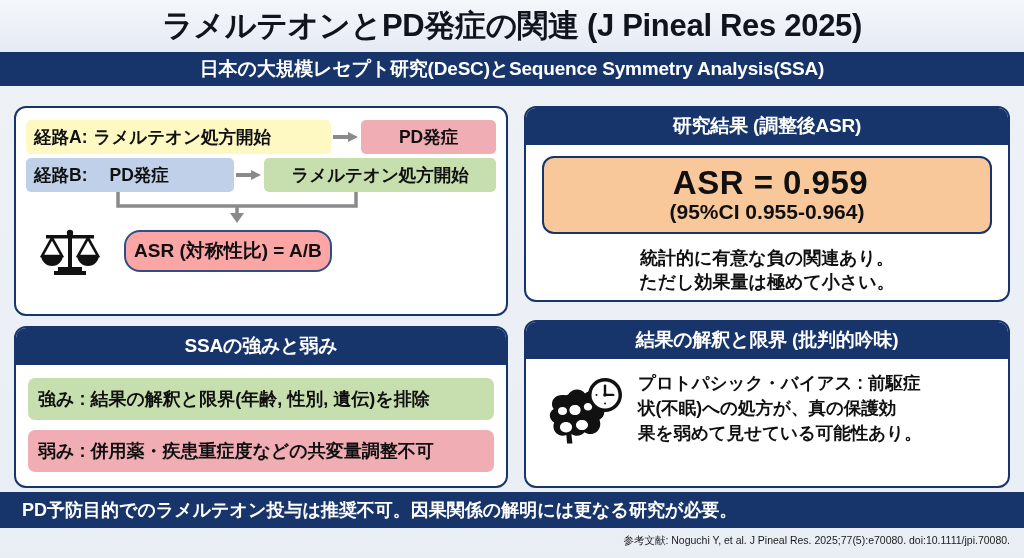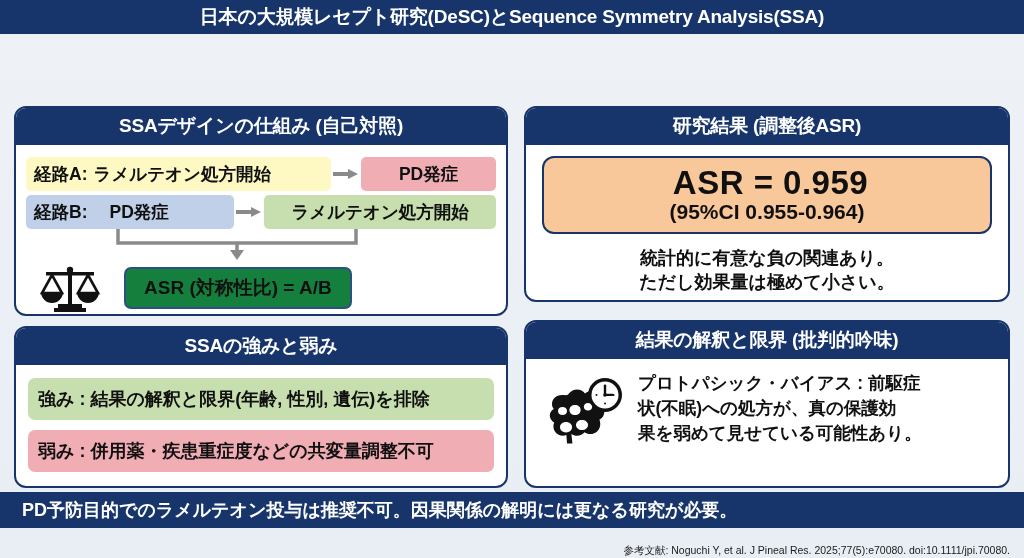--- a/index.html
+++ b/index.html
@@ -81,23 +81,23 @@
   .arrow svg{display:block;}
 
   .connector{
     position:relative;height:34px;margin:0;
   }
   .connector svg{position:absolute;left:0;top:0;}
 
   .formula-row{display:flex;align-items:center;gap:10px;}
   .scale-icon{width:88px;flex:none;display:flex;justify-content:center;}
   .formula-box{
-    border:2px solid #2c4f86;border-radius:7px;background:#15803d;
+    border:2px solid #2c4f86;border-radius:16px;background:#fca5a5;
     font-size:19px;font-weight:bold;color:#101010;
-    padding:6px 18px;white-space:nowrap;
+    padding:6px 8px;white-space:nowrap;
   }
 
   
   .p2{height:162px;}
   .sw-row{
     border-radius:7px;font-size:18px;font-weight:bold;color:#101010;
     padding:9px 10px;margin:5px 2px;white-space:nowrap;
     box-sizing:border-box;
   }
   .sw-strong{background:#c7dfaf;}
@@ -131,39 +131,40 @@
     background:#17356b;display:flex;align-items:center;
     padding-left:22px;box-sizing:border-box;
   }
   .impl-label{color:#f5e67a;font-size:18px;font-weight:bold;white-space:nowrap;}
   .impl-text{color:#ffffff;font-size:18px;font-weight:bold;white-space:nowrap;}
 
   .citation{
     position:absolute;right:14px;top:534px;
     font-size:10.5px;color:#1a1a1a;white-space:nowrap;
     font-family:"Liberation Sans","DejaVu Sans",sans-serif;
-    margin-top:10px;
   }
 </style>
 </head>
 <body>
 
 <div id="page">
 
+  <div class="title-wrap">
+    <div class="title">ラメルテオンとPD発症の関連 (J Pineal Res 2025)</div>
+  </div>
 
   <div class="subtitle-bar">
     <div class="subtitle">日本の大規模レセプト研究(DeSC)とSequence Symmetry Analysis(SSA)</div>
   </div>
 
   <div class="body-grid">
 
     <div class="col col-left">
 
       <div class="panel p1">
-        <div class="panel-head">SSAデザインの仕組み (自己対照)</div>
         <div class="panel-body">
 
           <div class="path-row">
             <div class="chip chip-a1">
               <span class="lbl">経路A:</span>
               <span style="margin-left:6px;">ラメルテオン処方開始</span>
             </div>
             <div class="arrow">
               <svg width="26" height="14" viewBox="0 0 26 14">
                   <path d="M0 5h15V2l10 5-10 5V9H0z" fill="#8a8a8a"></path>

